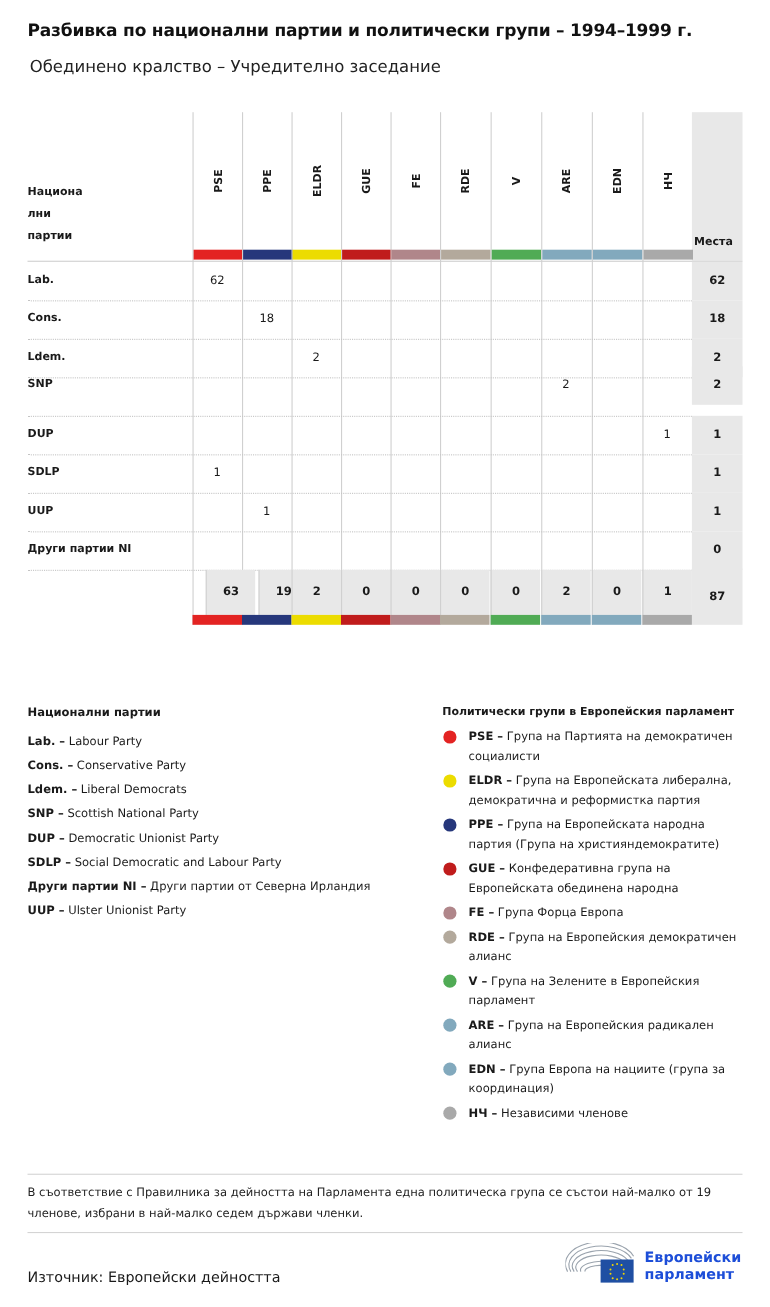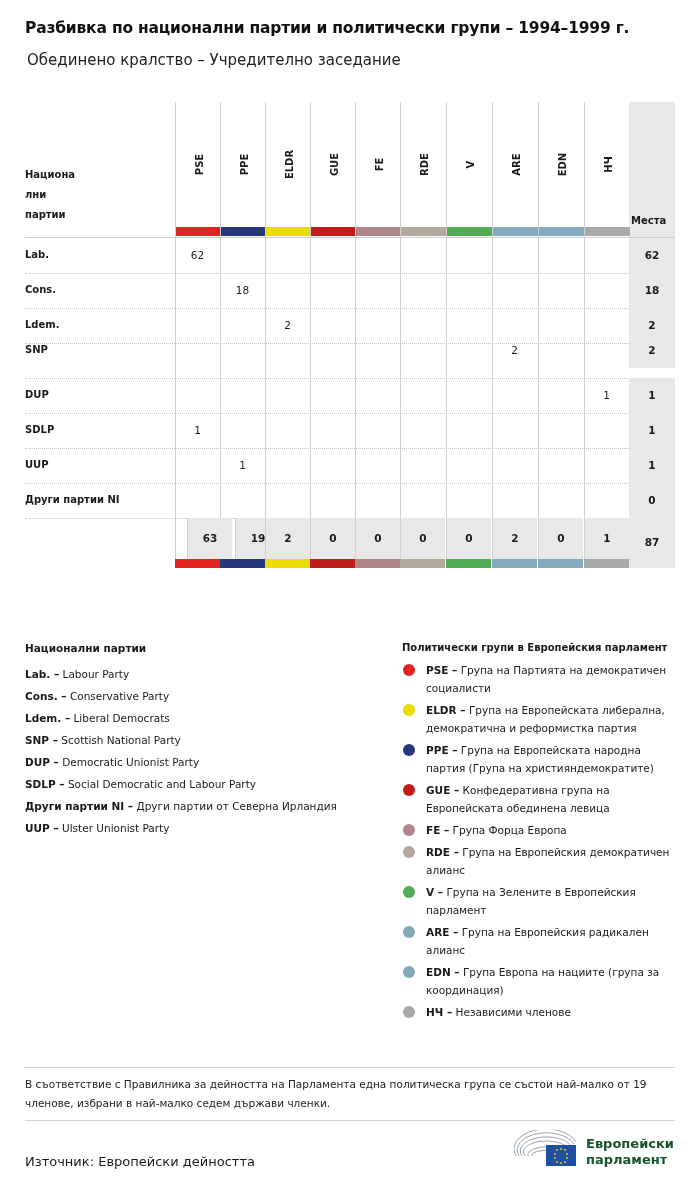--- a/index.html
+++ b/index.html
@@ -44,21 +44,21 @@
   .g-item { position: relative; padding-left: 24px; font-size: 10.5px; line-height: 18px; margin-bottom: 4px; }
   .g-item .dot { position: absolute; left: 1px; top: 3px; width: 12px; height: 12px; border-radius: 50%; }
 
   .note-top { position: absolute; left: 25px; top: 1067px; width: 650px; border-top: 1px solid #d4d4d4; }
   .note { position: absolute; left: 25px; top: 1075px; width: 650px; font-size: 10.5px; line-height: 19px; color: #222; }
   .note-bot { position: absolute; left: 25px; top: 1120px; width: 650px; border-top: 1px solid #d4d4d4; }
   .source { position: absolute; left: 25px; top: 1154px; font-size: 13px; }
   .source b { font-weight: normal; }
 
   .logo { position: absolute; left: 514px; top: 1130px; width: 162px; height: 40px; }
-  .logo-text { position: absolute; left: 72px; top: 6px; font-size: 13px; font-weight: bold; color: #14532d; line-height: 16px; }
+  .logo-text { position: absolute; left: 72px; top: 6px; font-size: 13px; font-weight: bold; color: #1d4ed8; line-height: 16px; }
 </style>
 </head>
 <body>
 
 <div class="title">Разбивка по национални партии и политически групи – 1994–1999 г.</div>
 <div class="subtitle">Обединено кралство – Учредително заседание</div>
 
 <div class="tbl">
   <div class="hdr">
     <div class="hdr-label">
@@ -293,21 +293,21 @@
       <div class="leg-item"><b>UUP –</b><span> Ulster Unionist Party</span></div>
     </div>
 </div>
 
 <div class="leg-right">
   <div class="leg-title">Политически групи в Европейския парламент</div>
   <div id="grpItems">
       <div class="g-item"><span class="dot" style="background: rgb(227, 35, 34);"></span><b>PSE –</b><span> Група на Партията на демократичен социалисти</span></div>
       <div class="g-item"><span class="dot" style="background: rgb(236, 220, 0);"></span><b>ELDR –</b><span> Група на Европейската либерална, демократична и реформистка партия</span></div>
       <div class="g-item"><span class="dot" style="background: rgb(38, 55, 123);"></span><b>PPE –</b><span> Група на Европейската народна партия (Група на християндемократите)</span></div>
-      <div class="g-item"><span class="dot" style="background: rgb(192, 28, 28);"></span><b>GUE –</b><span> Конфедеративна група на Европейската обединена левица</span></div>
+      <div class="g-item"><span class="dot" style="background: rgb(192, 28, 28);"></span><b>GUE –</b><span> Конфедеративна група на Европейската обединена народна</span></div>
       <div class="g-item"><span class="dot" style="background: rgb(176, 134, 138);"></span><b>FE –</b><span> Група Форца Европа</span></div>
       <div class="g-item"><span class="dot" style="background: rgb(179, 169, 156);"></span><b>RDE –</b><span> Група на Европейския демократичен алианс</span></div>
       <div class="g-item"><span class="dot" style="background: rgb(80, 171, 85);"></span><b>V –</b><span> Група на Зелените в Европейския парламент</span></div>
       <div class="g-item"><span class="dot" style="background: rgb(130, 169, 189);"></span><b>ARE –</b><span> Група на Европейския радикален алианс</span></div>
       <div class="g-item"><span class="dot" style="background: rgb(130, 169, 189);"></span><b>EDN –</b><span> Група Европа на нациите (група за координация)</span></div>
       <div class="g-item"><span class="dot" style="background: rgb(169, 169, 169);"></span><b>НЧ –</b><span> Независими членове</span></div>
     </div>
 </div>
 
 <div class="note-top"></div>

